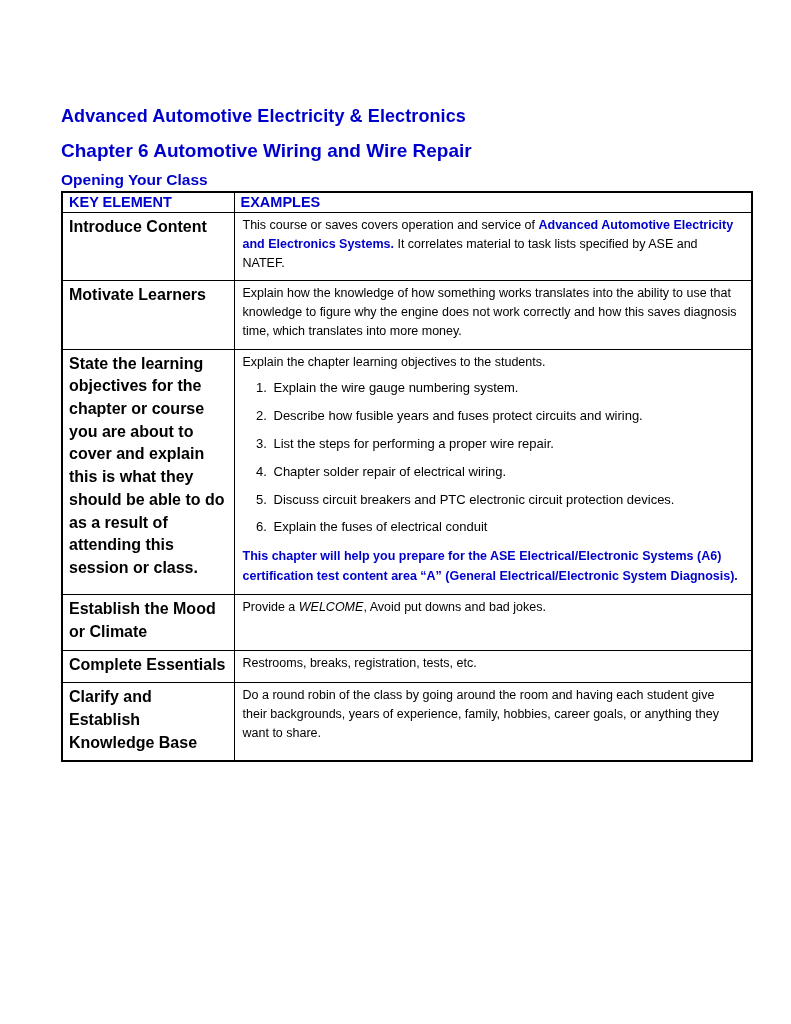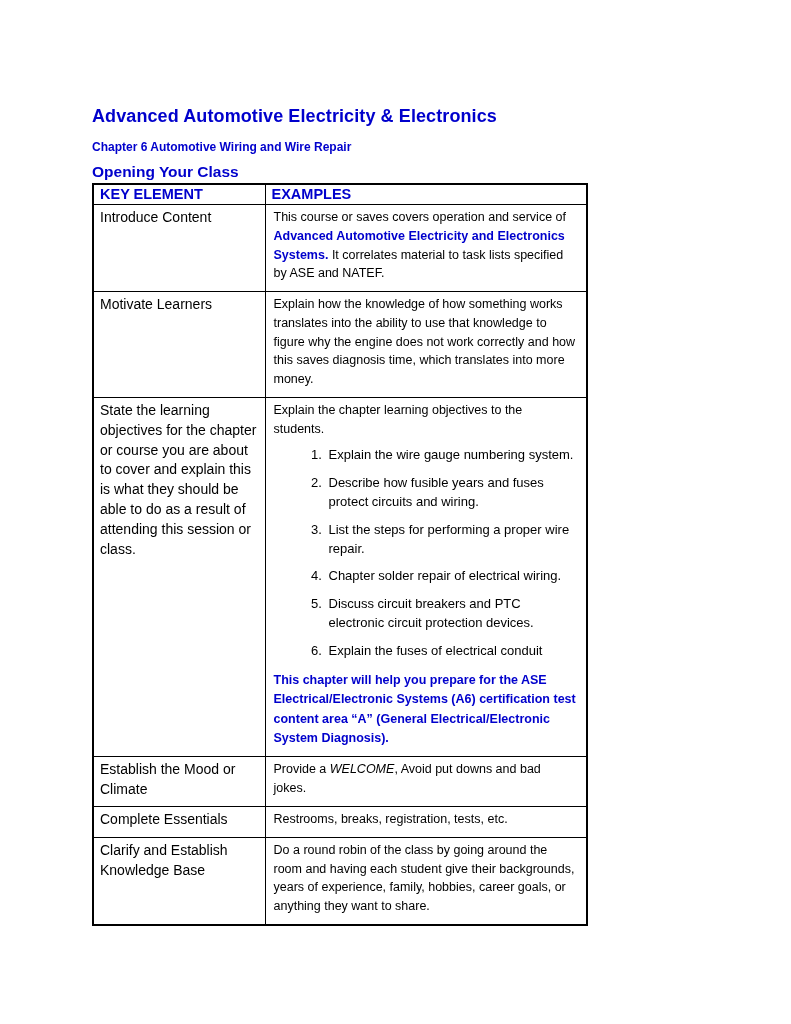--- a/index.html
+++ b/index.html
@@ -7,66 +7,66 @@
   html, body { margin: 0; padding: 0; background: #ffffff; }
   body {
     font-family: "Liberation Sans", sans-serif;
     color: #000;
     -webkit-font-smoothing: antialiased;
   }
   .page {
     width: 791px;
     height: 1024px;
     background: #fff;
-    padding: 106px 99px 0 92px;
+    padding: 106px 99px 0 61px;
     position: relative;
   }
   .doc-title {
     color: var(--accent);
     font-size: 18px;
     font-weight: bold;
     margin: 0 0 13px 0;
     letter-spacing: 0.1px;
   }
   .chapter-heading {
     color: var(--accent);
-    font-size: 12px;
+    font-size: 19px;
     font-weight: bold;
     margin: 0 0 9px 0;
   }
   .section-heading {
     color: var(--accent);
     font-size: 15.5px;
     font-weight: bold;
     margin: 0 0 2px 0;
     text-decoration-thickness: 2px;
     text-underline-offset: 2px;
   }
   table.kv-table {
     border-collapse: collapse;
-    width: 496px;
+    width: 692px;
     border: 2px solid var(--border);
     table-layout: fixed;
   }
   table.kv-table th,
   table.kv-table td {
     border: 1px solid var(--border);
     vertical-align: top;
     text-align: left;
   }
   th.col-key { width: 172px; }
   th {
     color: var(--accent);
     font-size: 14.5px;
     font-weight: bold;
     padding: 1px 6px 2px 6px;
   }
   td.key-cell {
-    font-weight: normal;
-    font-size: 14px;
+    font-weight: bold;
+    font-size: 16px;
     line-height: 1.42;
     padding: 3px 8px 6px 6px;
   }
   td.examples-cell {
     font-size: 12.5px;
     line-height: 1.5;
     padding: 3px 10px 6px 8px;
   }
   td.examples-cell p { margin: 0 0 3px 0; }
   td.examples-cell p:last-child { margin-bottom: 2px; }
@@ -75,21 +75,20 @@
   .seg-italic { font-style: italic; }
   ol.objectives {
     margin: 8px 0 10px 0;
     padding-left: 28px;
     font-size: 13px;
   }
   ol.objectives li {
     margin-bottom: 9px;
     padding-left: 3px;
     line-height: 1.45;
-    margin-left: 24px;
   }
   p.accent-para {
     line-height: 1.55;
     margin-top: 8px !important;
   }
 </style>
 </head>
 <body>
 
 <div class="page">

